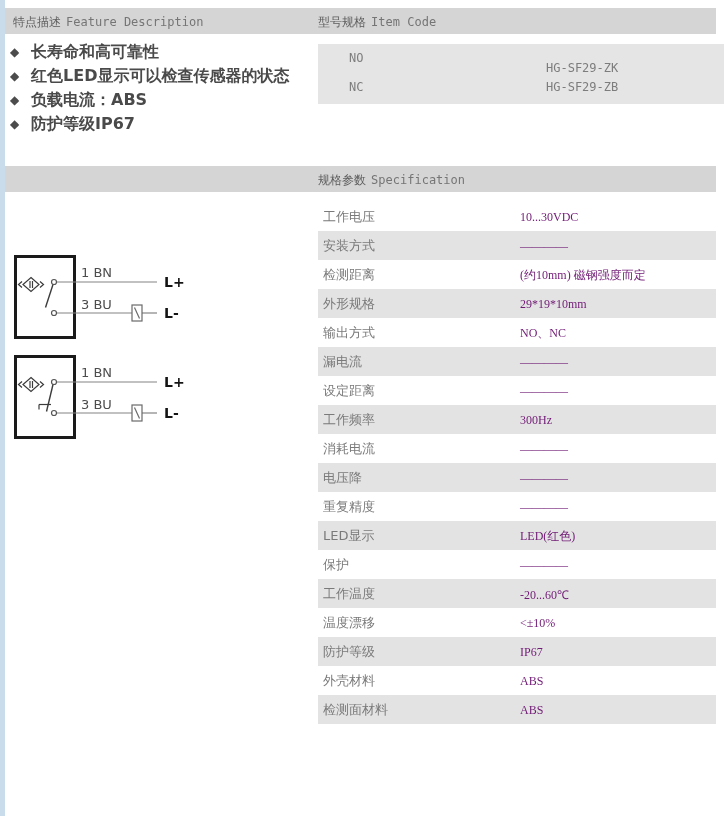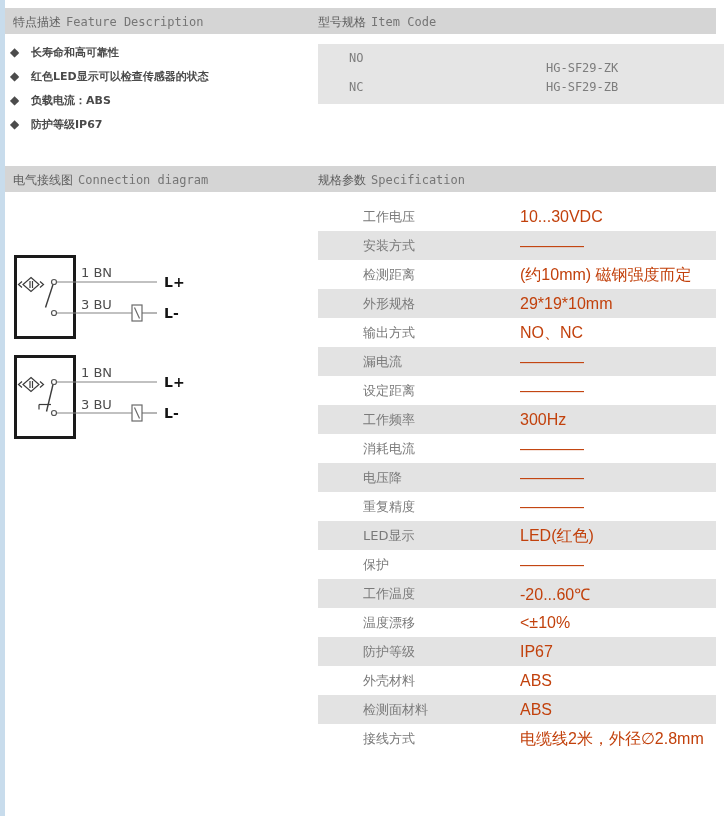--- a/index.html
+++ b/index.html
@@ -16,21 +16,21 @@
   .bar-title .en { font-size:12px; color:#757575; font-family:"DejaVu Sans Mono", monospace; }
   .bar-title.left-col { left:8px; }
   .bar-title.right-col { left:313px;text-align:right; }
   .bar1 { top:8px; }
   .bar2 { top:166px; }
 
   
   .features { position:absolute; left:10px; top:40px; width:300px; }
   .feature-item { height:24px; display:flex; align-items:center; }
   .bullet { font-size:12px; color:#4c4c4c; width:14px; }
-  .feature-text { margin-left:7px; font-size:11px; font-weight:bold; color:#4a4a4a; white-space:nowrap; }
+  .feature-text { margin-left:7px; font-size:16px; font-weight:bold; color:#4a4a4a; white-space:nowrap; }
 
   
   .itemcode { position:absolute; left:318px; top:44px; width:398px; height:60px; background:#e5e5e5;padding-left:26px; }
   .ic-row { position:relative; height:29px; }
   .ic-type, .ic-code {
     position:absolute; font-family:"DejaVu Sans Mono", monospace;
     font-size:12px; color:#7d7d7d; white-space:nowrap;
   }
   .ic-type { left:5px; top:7px; }
   .ic-code { left:202px; top:7px; }
@@ -40,26 +40,26 @@
   .diagram-wrap { position:absolute; left:10px; top:250px; width:210px; height:200px; }
   .dg-lbl { font-family:"DejaVu Sans", sans-serif; font-size:13px; fill:#4d4d4d; }
   .dg-term { font-family:"DejaVu Sans", sans-serif; font-size:14px; font-weight:bold; fill:#141414; }
 
   
   .spec { position:absolute; left:318px; top:202px; width:398px; }
   .spec-row { position:relative; height:29px; background:#ffffff; }
   .spec > div.spec-row:nth-of-type(even) { background:#e3e3e3; }
   .spec-label {
     position:absolute; left:5px; top:50%; transform:translateY(-50%);
-    font-size:13px; color:#7a7a7a; white-space:nowrap;margin-left:40px;
+    font-size:13px; color:#7a7a7a; white-space:nowrap;
   }
   .spec-value {
     position:absolute; left:202px; top:50%; transform:translateY(-50%);
-    font-size:16px; color:#c2410c; white-space:nowrap;
-    font-family:Liberation Sans, sans-serif;
+    font-size:12px; color:#701a75; white-space:nowrap;
+    font-family:Liberation Serif, serif;
   }
 </style>
 </head>
 <body>
 
 <div class="page">
   <div class="edge-strip"></div>
 
   <div class="bar bar1">
     <div class="bar-title left-col">
@@ -102,24 +102,20 @@
         <span class="ic-code">HG-SF29-ZK</span>
       </div>
 
       <div class="ic-row">
         <span class="ic-type">NC</span>
         <span class="ic-code">HG-SF29-ZB</span>
       </div>
     </div>
 
   <div class="bar bar2">
-    <div class="bar-title left-col">
-      <span class="zh">电气接线图</span>
-      <span class="en">Connection diagram</span>
-    </div>
     <div class="bar-title right-col">
       <span class="zh">规格参数</span>
       <span class="en">Specification</span>
     </div>
   </div>
 
   <div class="diagram-wrap">
     <svg width="210" height="200" viewBox="0 0 210 200">
 
       <g>
@@ -259,18 +255,14 @@
       <div class="spec-row">
         <span class="spec-label">外壳材料</span>
         <span class="spec-value">ABS</span>
       </div>
 
       <div class="spec-row">
         <span class="spec-label">检测面材料</span>
         <span class="spec-value">ABS</span>
       </div>
 
-      <div class="spec-row">
-        <span class="spec-label">接线方式</span>
-        <span class="spec-value">电缆线2米，外径∅2.8mm</span>
-      </div>
     </div>
 </div>
 
 </body></html>

